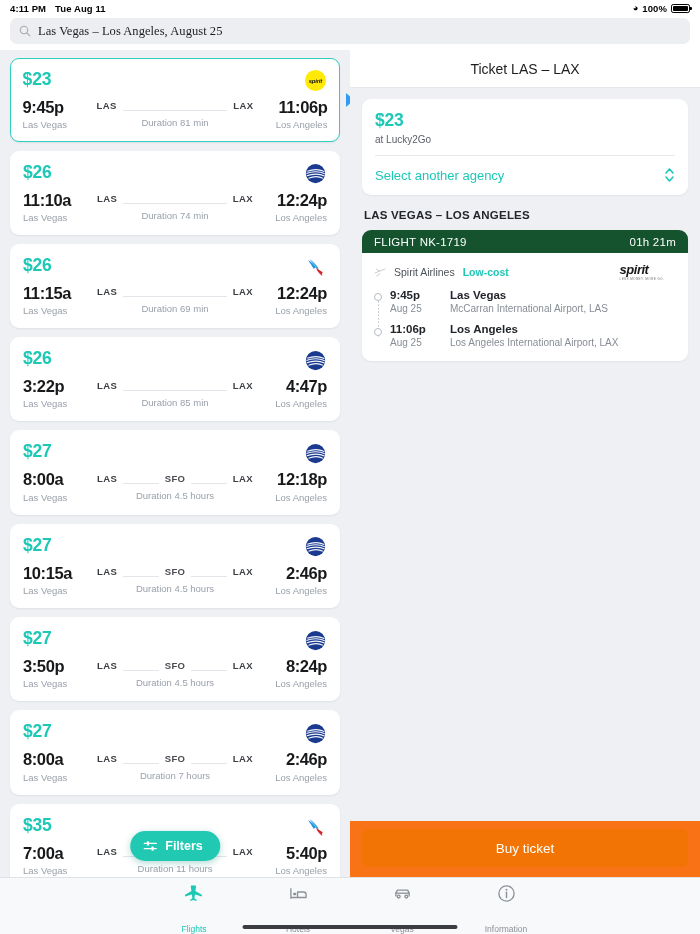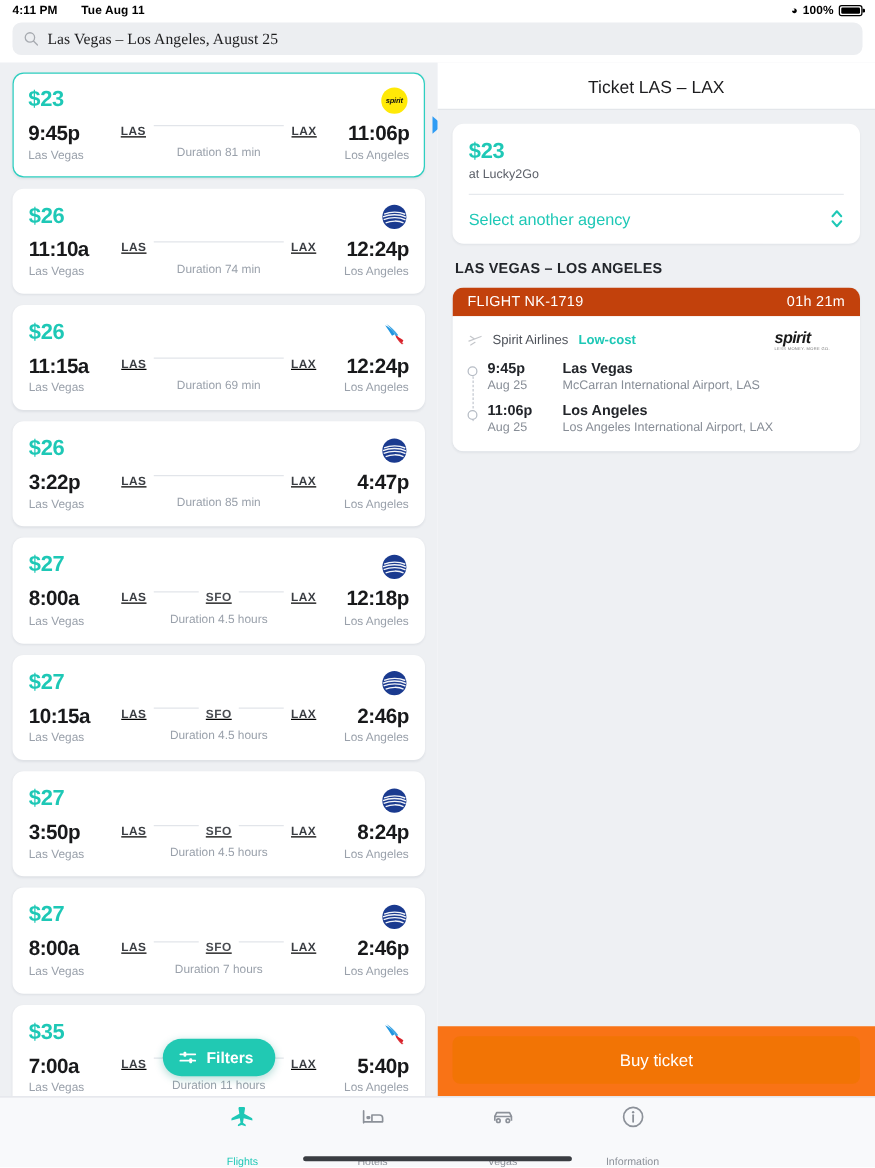--- a/index.html
+++ b/index.html
@@ -11,21 +11,21 @@
   }
   #app { position: relative; width: 700px; height: 934px; display: flex; flex-direction: column; }
 
   
   .statusbar {
     height: 16px; flex: 0 0 16px;
     display: flex; align-items: center; justify-content: space-between;
     padding: 0 10px; background: #fff;
     font-size: 9.5px; font-weight: bold; color: #000; letter-spacing: .1px;
   }
-  .sb-left { display: flex; gap: 19px; align-items: center; justify-content: flex-end; }
+  .sb-left { display: flex; gap: 9px; align-items: center; justify-content: flex-end; }
   .sb-right { display: flex; gap: 4px; align-items: center; }
   .wifi-glyph { font-size: 9px; line-height: 1; }
   .battery {
     width: 19px; height: 9px; border: 1.1px solid #000; border-radius: 2.2px;
     position: relative; display: inline-block;
   }
   .battery::after {
     content: ""; position: absolute; right: -2.6px; top: 2.4px;
     width: 1.6px; height: 3.6px; background: #000; border-radius: 0 1px 1px 0;
   }
@@ -63,21 +63,21 @@
   .card-top { display: flex; justify-content: space-between; align-items: flex-start; height: 24px; }
   .price { font-size: 17.5px; font-weight: bold; color: #1ec8b6; letter-spacing: -.2px; }
   .logo-slot { width: 24px; height: 24px; display:flex; align-items:center; justify-content:center; }
 
   .card-row { display: flex; align-items: center; margin-top: 6px; }
   .col-left { width: 72px; flex: 0 0 72px; }
   .col-right { width: 72px; flex: 0 0 72px; text-align: right; }
   .t-time { font-size: 16.5px; font-weight: bold; color: #18191b; letter-spacing: -.4px; line-height: 1.05; }
   .t-city { font-size: 9.5px; color: #9aa1ab; margin-top: 3px; }
   .mid { flex: 1 1 auto; display: flex; flex-direction: column; align-items: stretch; padding: 0 2px; }
-  .mid-line { display: flex; align-items: flex-start; gap: 6px; text-decoration: underline; }
+  .mid-line { display: flex; align-items: flex-end; gap: 6px; }
   .code { font-size: 9.5px; font-weight: bold; color: #3a3d42; letter-spacing: .4px; }
   .code.stop { color: #4a4d52; }
   .rule { flex: 1 1 auto; height: 1px; background: #e2e5ea; }
   .dur { font-size: 9.5px; color: #9aa1ab; text-align: center; margin-top: 6px; }
 
   
   .lg-spirit {
     width: 21px; height: 21px; border-radius: 50%; background: #ffe907;
     display:flex; align-items:center; justify-content:center;
     font-size: 6px; font-weight: bold; font-style: italic; color:#111; letter-spacing:-.2px;
@@ -115,21 +115,21 @@
   }
   .agency-sel-label { font-size: 13px; color: #1ec8b6; }
   .stepper { width: 11px; height: 18px; }
 
   .route-head { margin: 14px 0 0 2px; }
   .route-title { font-size: 11.5px; font-weight: bold; color: #22252a; letter-spacing: .2px; }
   .route-sub { font-size: 10px; color: #6d727a; margin-top: 3px; }
 
   .flight-card { margin-top: 9px; border-radius: 9px; overflow: hidden; box-shadow: 0 1px 2px rgba(20,30,50,.06); }
   .fc-head {
-    background: #c2410c; color: #fff; height: 23px;
+    background: #14532d; color: #fff; height: 23px;
     display: flex; align-items: center; justify-content: space-between;
     padding: 0 12px; font-size: 11.5px; letter-spacing: .25px;
   }
   .fc-body { background: #fff; padding: 9px 24px 13px 12px; }
   .fc-airline { display: flex; align-items: center; gap: 8px; }
   .plane-ico { width: 12px; height: 12px; flex: 0 0 12px; opacity: .5; }
   .fc-aname { font-size: 10.5px; color: #4e525a; }
   .fc-lowcost { font-size: 10.5px; color: #1ec8b6; font-weight: bold; }
   .fc-logo { margin-left: auto; font-size: 13px; font-weight: bold; font-style: italic; color: #1a1a1a; letter-spacing: -.5px; }
   .fc-logo small { display:block; font-size:3.2px; font-style:normal; font-weight:normal; letter-spacing:.3px; color:#777; text-align:right;}

